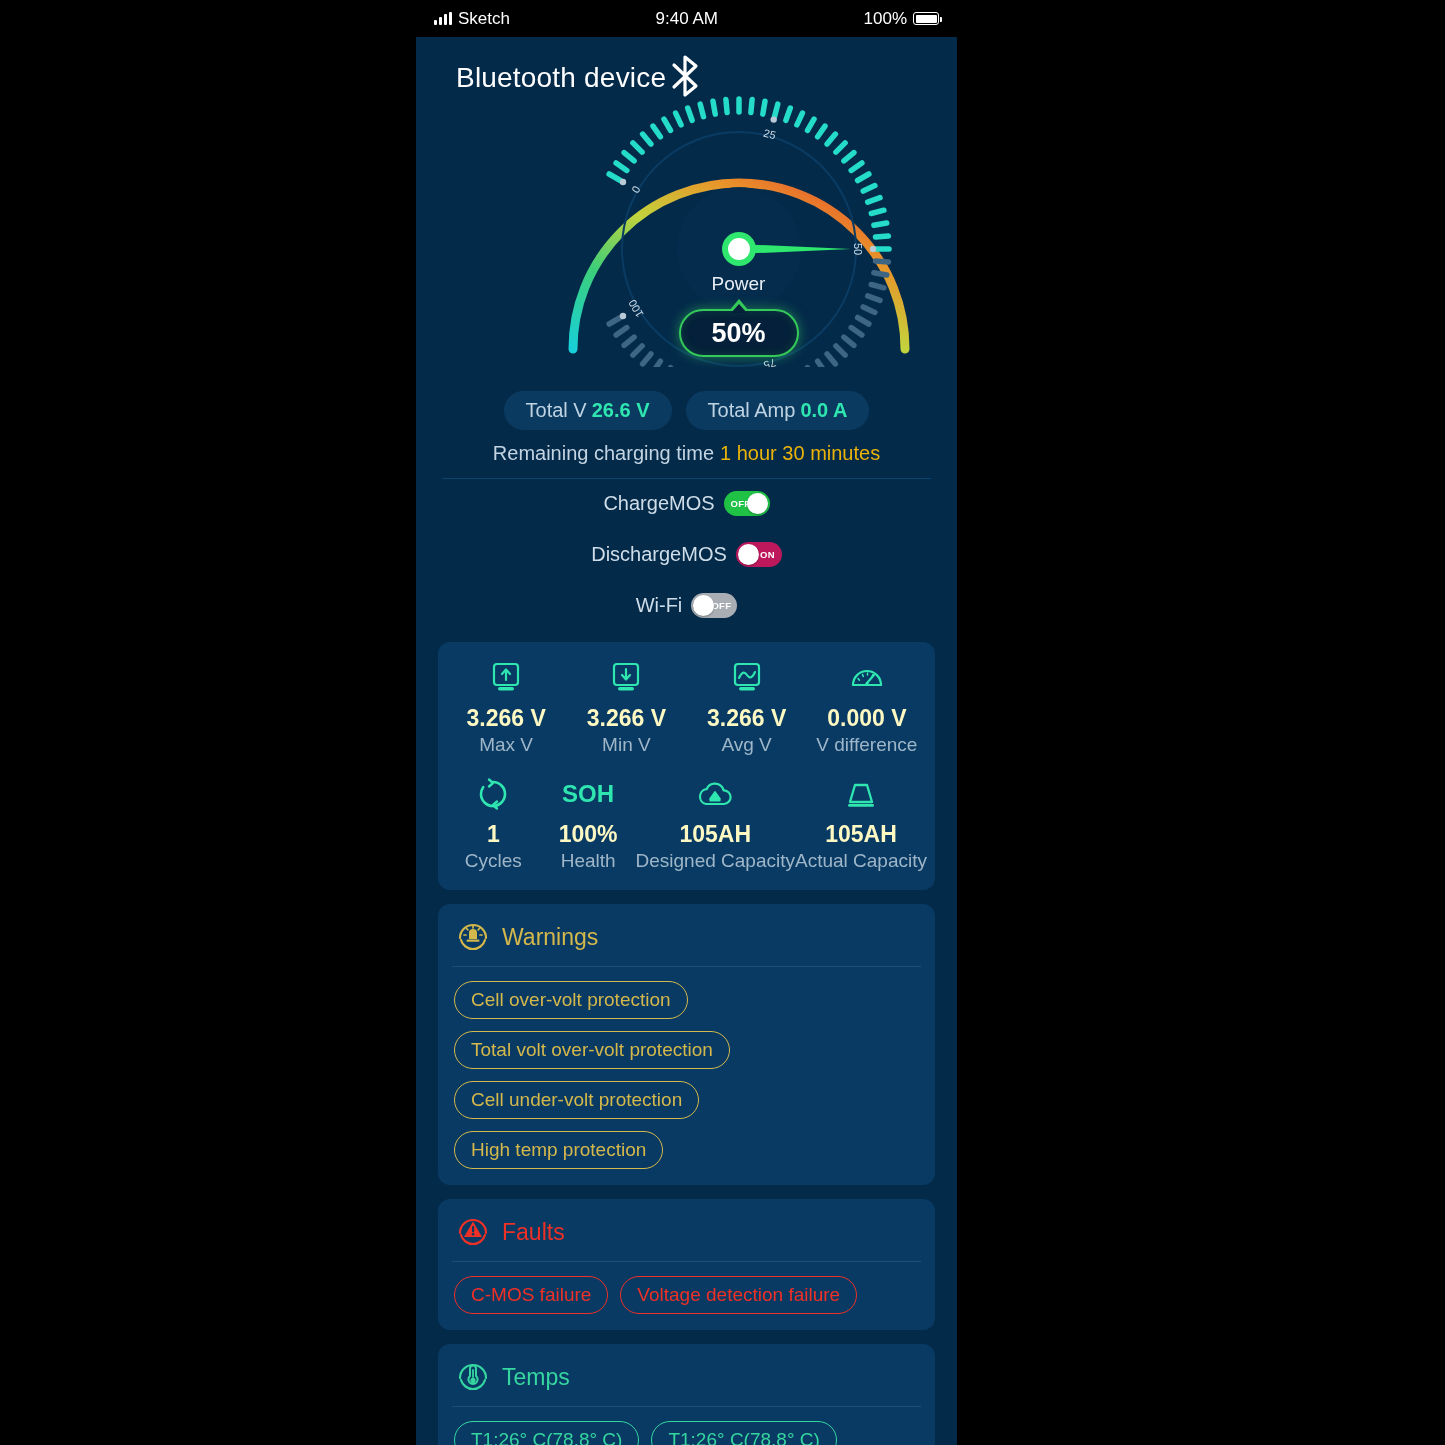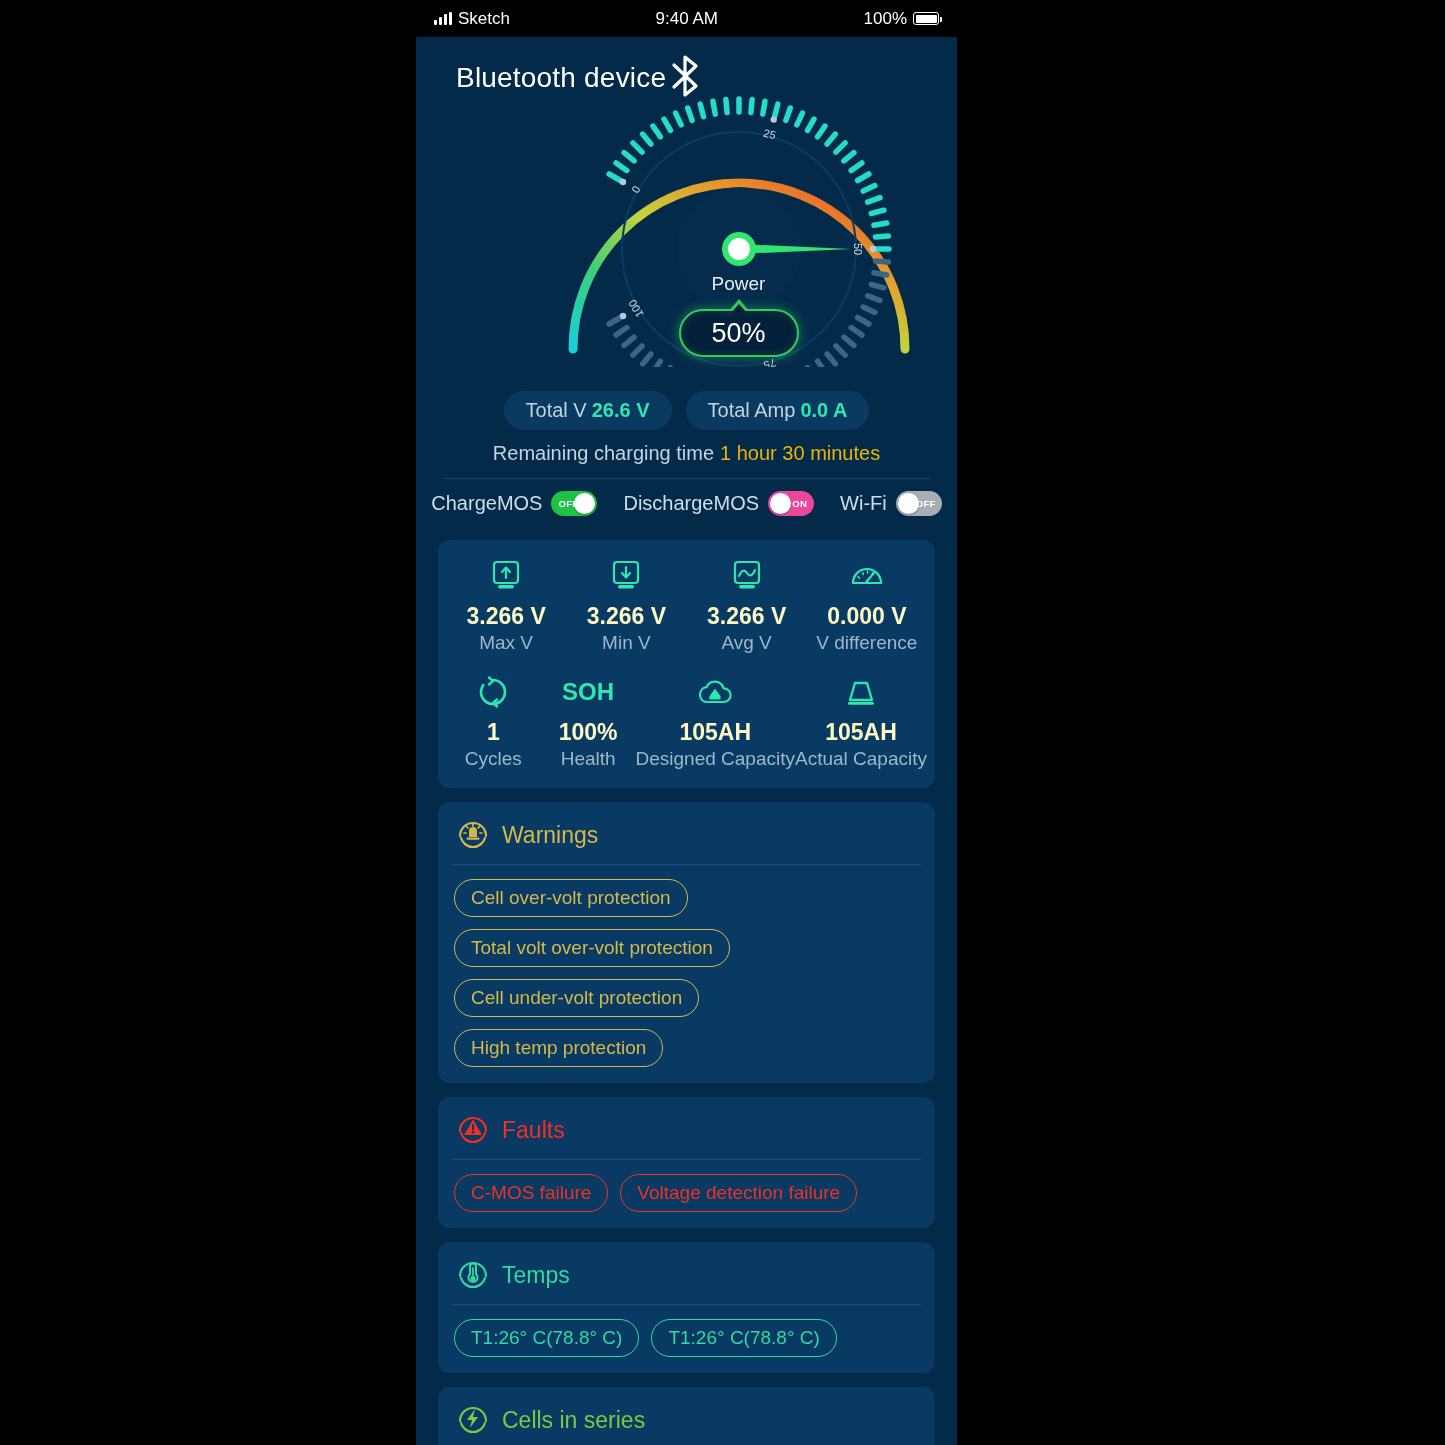--- a/index.html
+++ b/index.html
@@ -52,21 +52,21 @@
   .gauge-label {
     position:absolute; left:0; right:0; top:196px; text-align:center;
     color:#e8eef5; font-size:19px;
   }
   .pct-badge {
     position:absolute; left:50%; top:232px; transform:translateX(-50%);
     width:120px; height:48px; border-radius:24px;
     background:#05203a; border:2.5px solid #35c95a;
     box-shadow:0 0 12px rgba(53,201,90,.55), inset 0 0 10px rgba(53,201,90,.18);
     display:flex; align-items:center; justify-content:center;
-    color:#fff; font-size:27px; font-weight:400;
+    color:#fff; font-size:27px; font-weight:700;
   }
   .pct-badge::before {
     content:""; position:absolute; top:-12px; left:50%; margin-left:-10px;
     width:0; height:0; border-left:10px solid transparent;
     border-right:10px solid transparent; border-bottom:12px solid #35c95a;
   }
   .pct-badge::after {
     content:""; position:absolute; top:-7px; left:50%; margin-left:-8px;
     width:0; height:0; border-left:8px solid transparent;
     border-right:8px solid transparent; border-bottom:9px solid #05203a;
@@ -81,37 +81,37 @@
   .total-pill b { color:#2fe6b0; font-weight:700; margin-left:5px; }
   .remaining {
     text-align:center; margin-top:12px; font-size:20px; color:#c3d4e2;
   }
   .remaining b { color:#eab308; font-weight:400; margin-left:6px; }
 
   .divider { height:1px; background:#0c4570; margin:13px 26px 0; }
 
   .toggles {
     display:flex; align-items:center; justify-content:center;
-    gap:26px; padding:12px 0 16px;
+    gap:26px; padding:12px 0 16px;flex-direction:column;
   }
   .tg { display:flex; align-items:center; gap:9px; }
   .tg-label { color:#cfdde8; font-size:20px; }
   .sw {
     width:46px; height:25px; border-radius:13px; position:relative;
     display:flex; align-items:center;
   }
   .sw .knob {
     width:21px; height:21px; border-radius:50%; background:#fff; position:absolute;
     box-shadow:0 1px 2px rgba(0,0,0,.3);
   }
   .sw .txt { position:absolute; font-size:9.5px; font-weight:700; color:#fff; letter-spacing:.3px; }
   .sw.green { background:#1fc245; }
   .sw.green .knob { right:2px; }
   .sw.green .txt { left:7px; }
-  .sw.red { background:#ec4899; }
+  .sw.red { background:#be185d; }
   .sw.red .knob { left:2px; }
   .sw.red .txt { right:7px; }
   .sw.grey { background:#a8aeb4; }
   .sw.grey .knob { left:2px; }
   .sw.grey .txt { right:6px; }
 
   
   .card { background:#083a63; border-radius:12px; margin:0 22px 14px; }
   .stats-card { padding:16px 8px 18px; }
   .stat-row { display:flex; }

